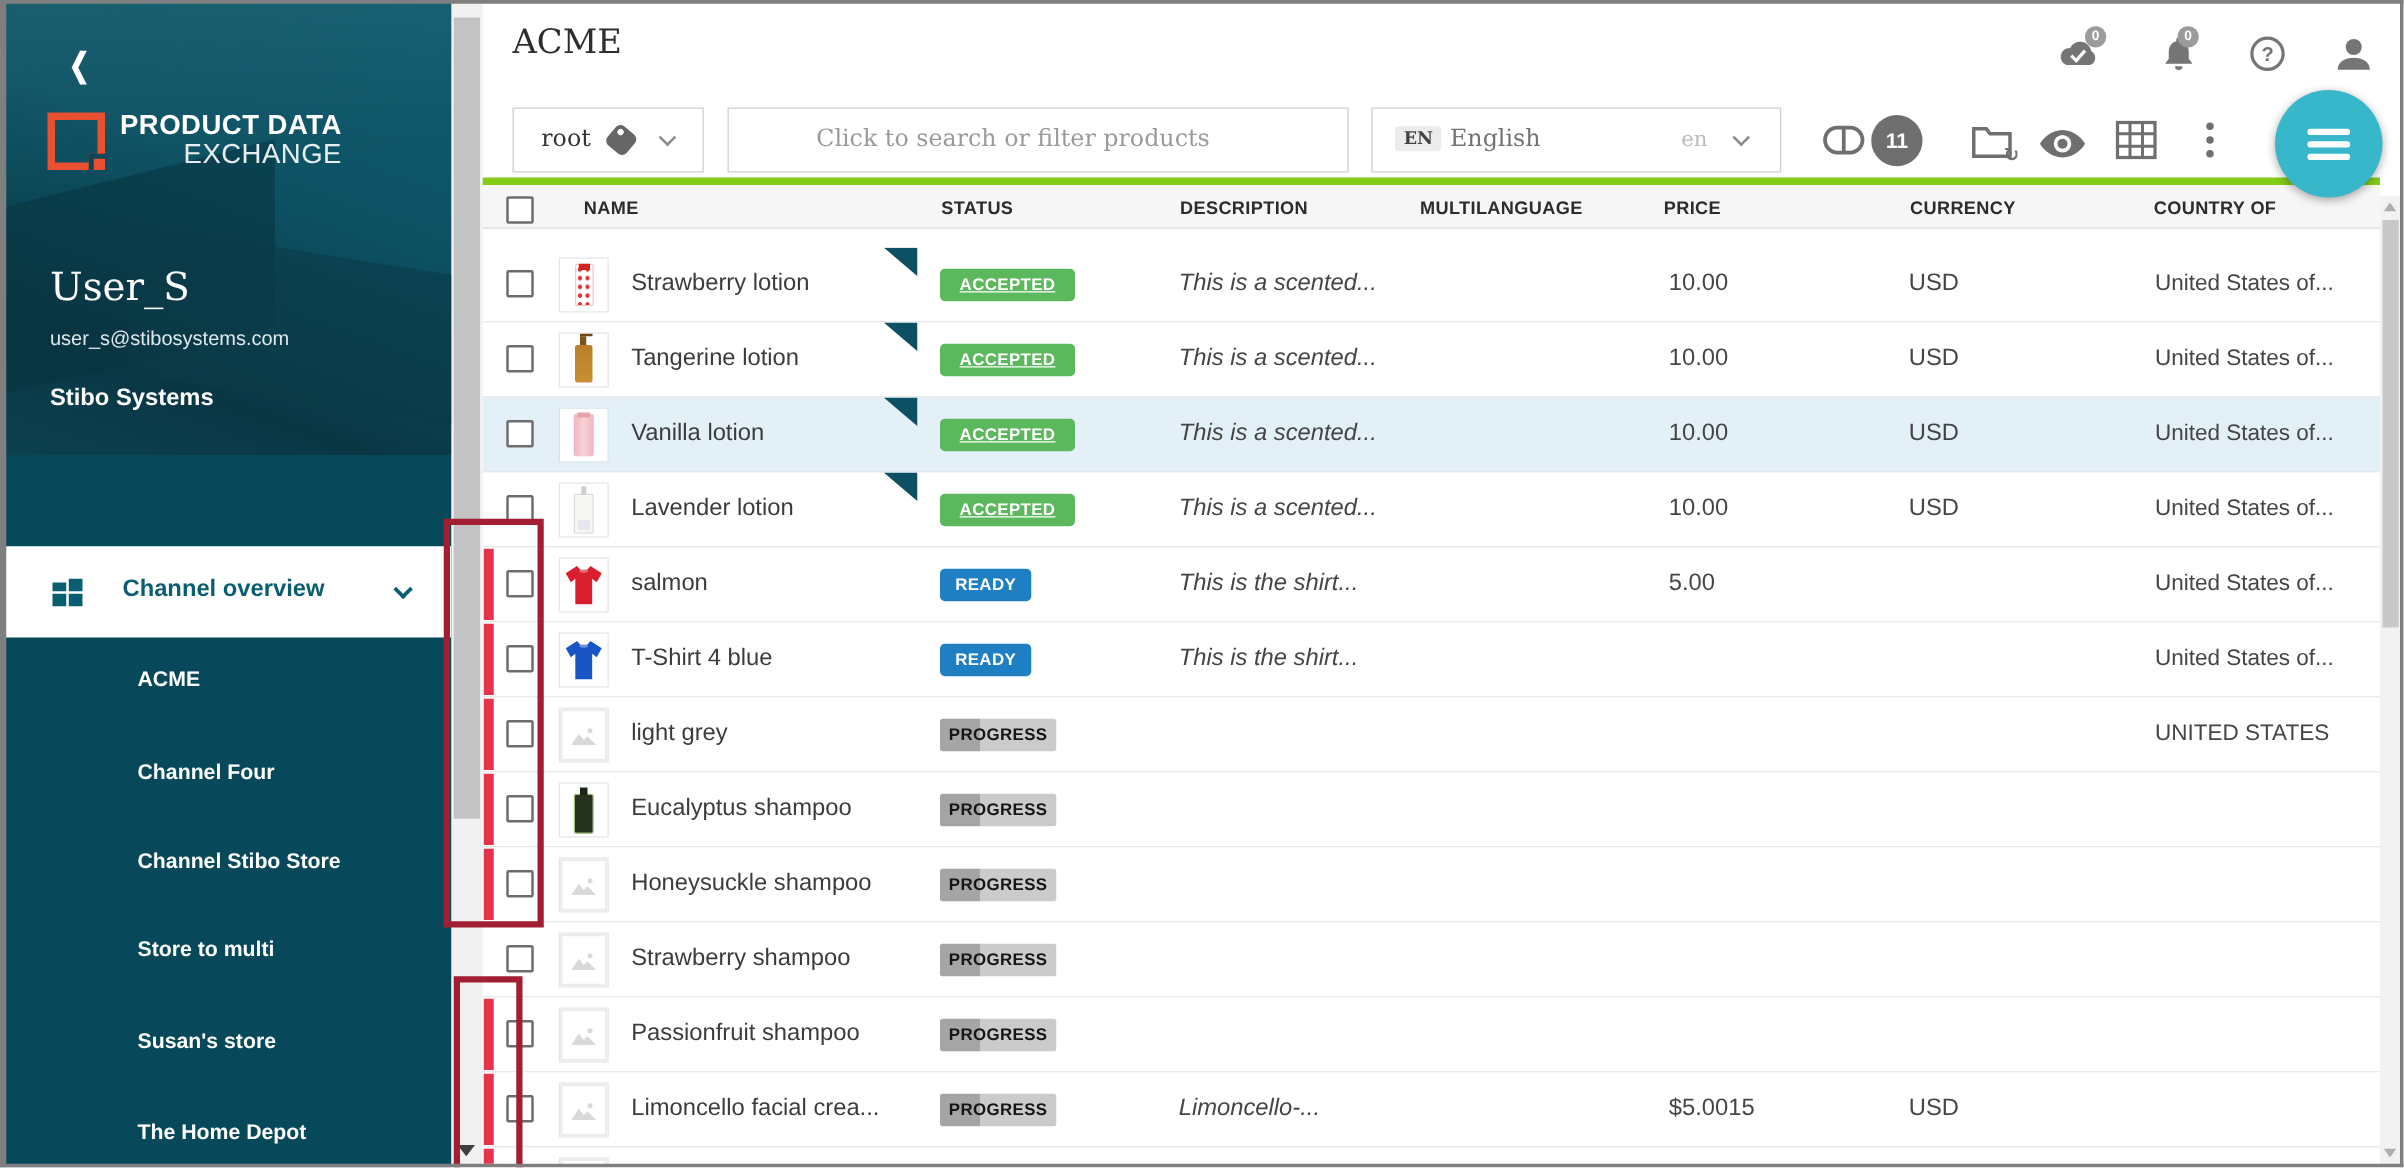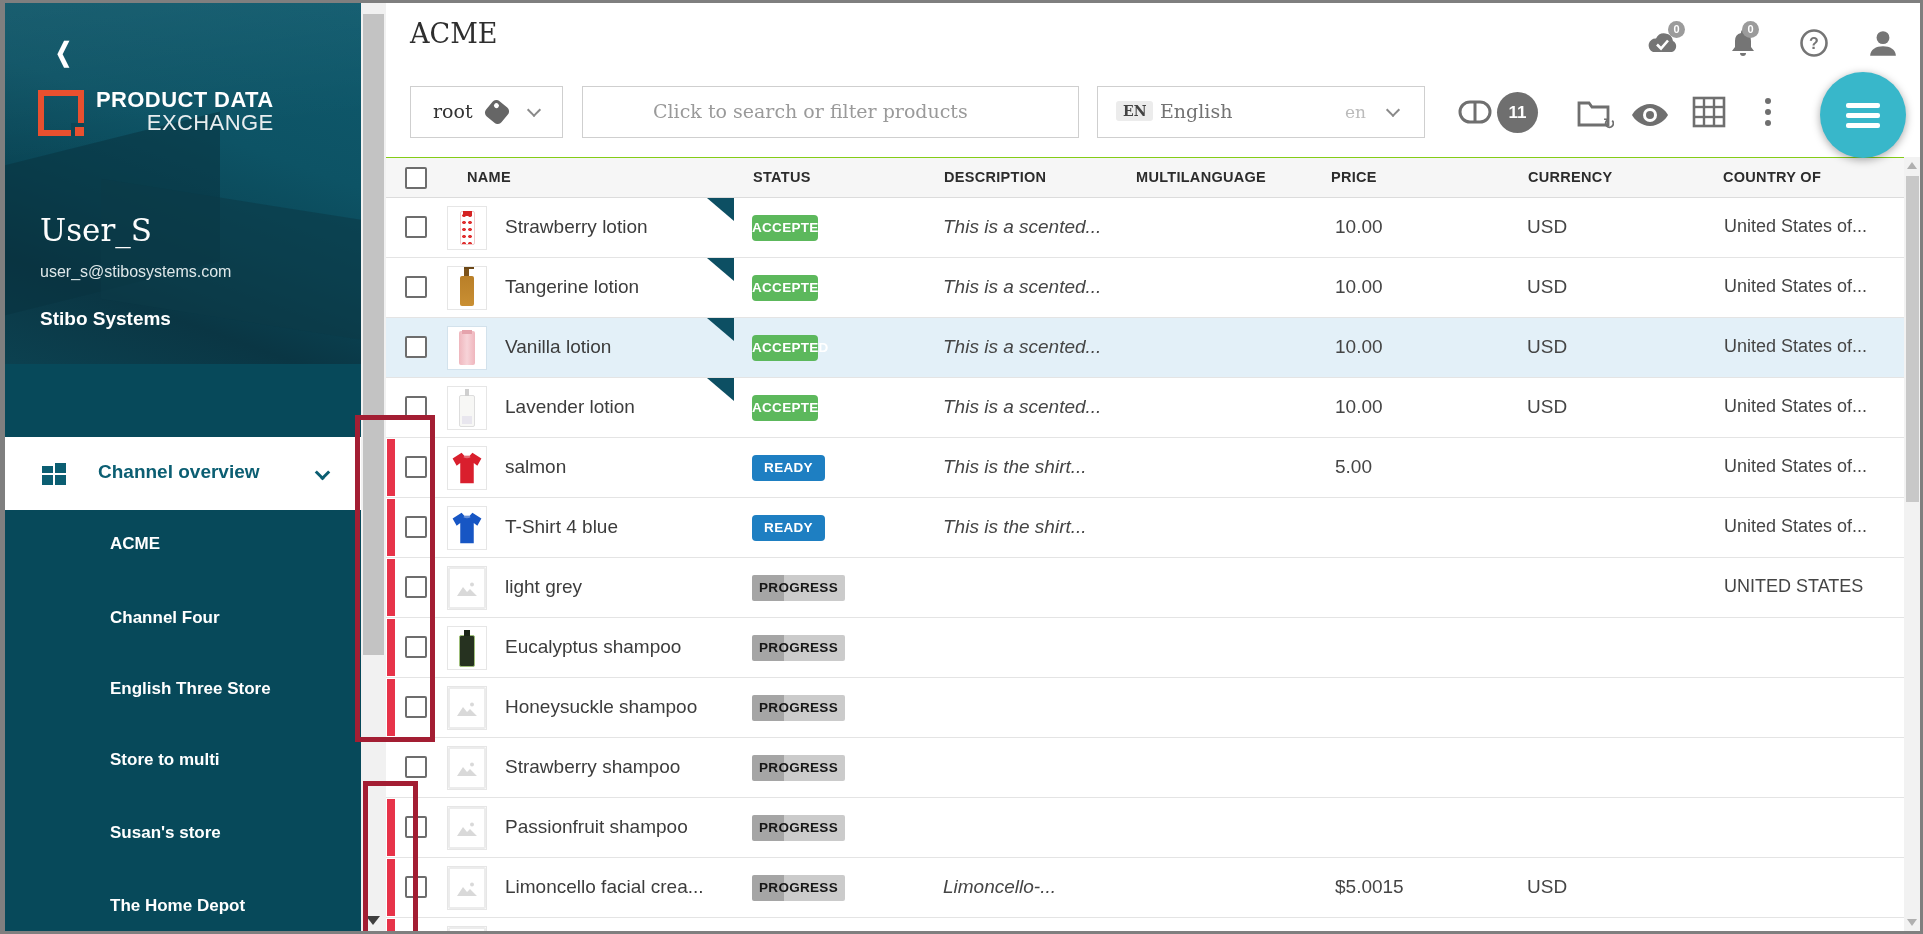--- a/index.html
+++ b/index.html
@@ -88,38 +88,38 @@
   #lang-short { position:absolute; right:58px; top:15px; font-family:"DejaVu Serif", serif; font-size:17px; color:#bbb; }
 
   .tb-icon { position:absolute; top:96px; color:#6f6f6f; cursor:pointer; z-index:2; }
   #count-badge { position:absolute; left:1497px; top:92px; width:41px; height:41px; border-radius:50%;
     background:#6f6f6f; color:#fff; font-size:17px; font-weight:bold; text-align:center; line-height:41px; z-index:2; }
   #fab { position:absolute; left:1820px; top:72px; width:86px; height:86px; border-radius:50%;
     background:#38b7ca; box-shadow:0 2px 8px rgba(0,0,0,.35); cursor:pointer; z-index:6; }
   #fab .bar { position:absolute; left:26px; width:34px; height:4.5px; background:#fff; border-radius:2px; }
 
   
-  #table-header { position:absolute; left:386px; top:157px; width:1518px; height:41px; background:#f6f6f6;
-    border-top:1px solid #84cc16; border-bottom:1px solid #dcdcdc; z-index:1; }
+  #table-header { position:absolute; left:386px; top:142px; width:1518px; height:41px; background:#f6f6f6;
+    border-top:6px solid #84cc16; border-bottom:1px solid #dcdcdc; z-index:1; }
   .hdr-label { position:absolute; top:11px; font-size:14.5px; font-weight:bold; color:#2c2c2c; letter-spacing:.3px; }
   .cbx { position:absolute; width:22px; height:22px; border:2px solid #6d6d6d; border-radius:2px;
     background:#fff; cursor:pointer; }
   #rows { position:absolute; left:386px; top:198px; width:1518px; height:733px; overflow:hidden; z-index:1; }
   .row { position:relative; width:100%; height:60px; border-bottom:1px solid #e4e4e4; background:#fff; }
   .row.hl { background:#e3f0f8; }
   .row .cbx { left:19px; top:18px; }
   .redbar { position:absolute; left:1px; top:1px; width:8px; height:57px; background:#e73349; }
   .thumb { position:absolute; left:61px; top:8px; width:40px; height:44px; background:#fff;
     border:1px solid #e6e6e6; display:flex; align-items:center; justify-content:center; overflow:hidden; }
   .row.hl .thumb { border-color:#d3e2ec; }
   .name { position:absolute; left:119px; top:18px; font-size:19px; color:#3c3c3c; }
   .flag { position:absolute; left:321px; top:0; }
   .status { position:absolute; left:366px; top:17px; height:26px; border-radius:4px; text-align:center;
     font-size:13.5px; font-weight:bold; color:#fff; line-height:26px; letter-spacing:.3px; }
-  .status.accepted { width:66px; background:#5cb85c; }
+  .status.accepted { width:108px; background:#5cb85c;text-decoration:underline; }
   .status.ready { width:73px; background:#1e7fc2; }
   .status.progress { width:93px; border-radius:2px; color:#161616;
     background:linear-gradient(to right, #a5a5a5 0 34%, #cbcbcb 34%); }
   .desc { position:absolute; left:557px; top:18px; font-size:19px; color:#454545;font-style:italic; }
   .price { position:absolute; left:949px; top:18px; font-size:19px; color:#454545; }
   .curr { position:absolute; left:1141px; top:18px; font-size:19px; color:#454545; }
   .country { position:absolute; left:1338px; top:18px; font-size:18px; color:#454545; }
 
   
   .t-tube-red { width:15px; height:34px; background:#fff; border:1px solid #f0caca; border-radius:2px;
@@ -178,21 +178,21 @@
         <rect x="13" y="2" width="11" height="10" fill="#0b5e72"></rect>
         <rect x="13" y="14" width="11" height="10" fill="#0b5e72"></rect>
       </svg>
       <span class="label">Channel overview</span>
       <span class="chev-wrap"><span class="chev"></span></span>
     </div>
 
     <div id="channel-list">
         <div class="channel-item" style="top: 534px;">ACME</div>
         <div class="channel-item" style="top: 608px;">Channel Four</div>
-        <div class="channel-item" style="top: 679px;">English Three Store</div>
+        <div class="channel-item" style="top: 679px;">Channel Stibo Store</div>
         <div class="channel-item" style="top: 750px;">Store to multi</div>
         <div class="channel-item" style="top: 823px;">Susan's store</div>
         <div class="channel-item" style="top: 896px;">The Home Depot</div>
       </div>
   </div>
 
   <div id="left-scrollbar">
     <div id="left-sb-thumb"></div>
     <div id="left-sb-down"></div>
   </div>

